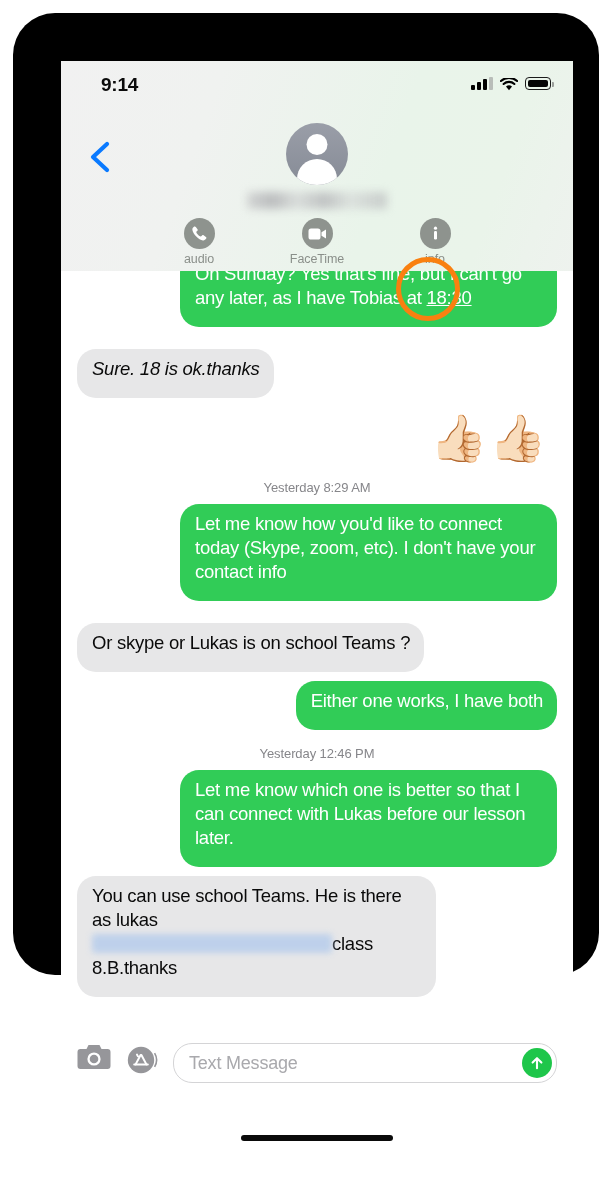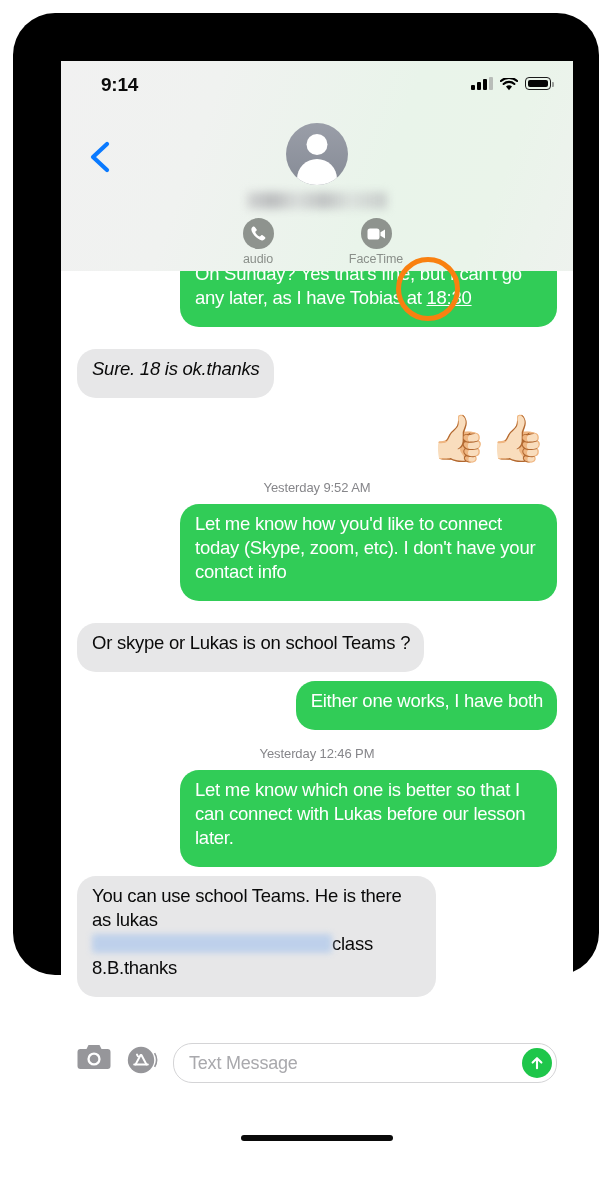--- a/index.html
+++ b/index.html
@@ -453,20 +453,29 @@
         <div class="action-item">
           <div class="action-circle">
             <svg width="19" height="14" viewBox="0 0 19 14">
               <rect x="0.5" y="1.5" width="12" height="11" rx="2.6" fill="#ffffff"></rect>
               <path d="M13.5 5.3 L18 2.4 L18 11.6 L13.5 8.7 Z" fill="#ffffff"></path>
             </svg>
           </div>
           <div class="action-label">FaceTime</div>
         </div>
 
+        <div class="action-item">
+          <div class="action-circle">
+            <svg width="19" height="19" viewBox="0 0 19 19">
+              <circle cx="9.5" cy="4.2" r="1.6" fill="#ffffff"></circle>
+              <rect x="8.0" y="7.0" width="3.0" height="8.4" rx="1.2" fill="#ffffff"></rect>
+            </svg>
+          </div>
+          <div class="action-label">info</div>
+        </div>
 
       </div>
     </div>
 
     <div id="highlight-ring"></div>
 
     <div id="conversation">
 
       <div class="msg-row out" id="first-bubble-row">
         <div class="bubble out">
@@ -475,21 +484,21 @@
       </div>
 
       <div class="msg-row in" style="margin-top:22px;font-style:italic;">
         <div class="bubble in">Sure. 18 is ok.thanks</div>
       </div>
 
       <div class="emoji-row">
         <div class="emoji-big">👍🏻👍🏻</div>
       </div>
 
-      <div class="timestamp">Yesterday 9:52 AM</div>
+      <div class="timestamp">Yesterday 8:29 AM</div>
 
       <div class="msg-row out">
         <div class="bubble out">Let me know how you'd like to connect today (Skype, zoom, etc). I don't have your contact info</div>
       </div>
 
       <div class="msg-row in" style="margin-top:22px;">
         <div class="bubble in">Or skype or Lukas is on school Teams ?</div>
       </div>
 
       <div class="msg-row out" style="margin-top:9px;">

